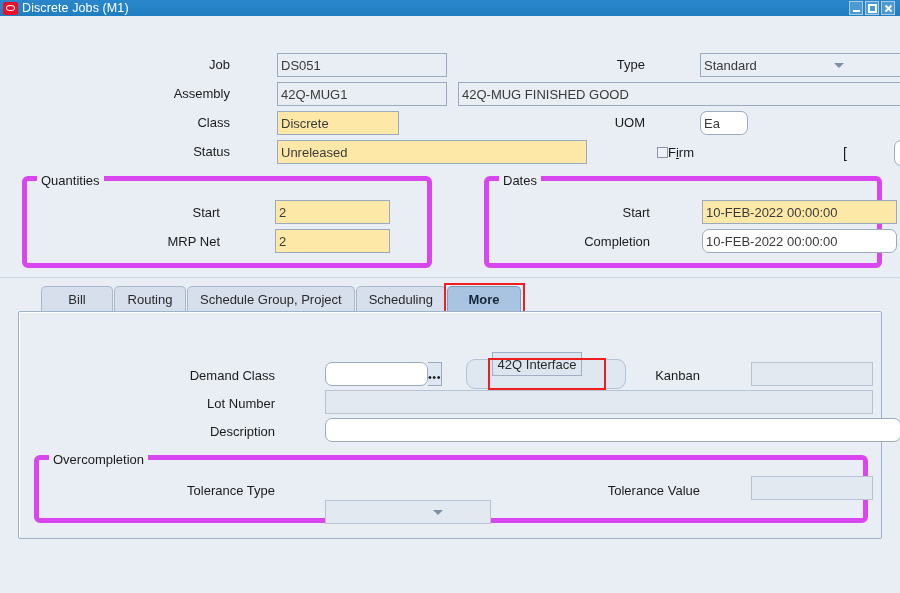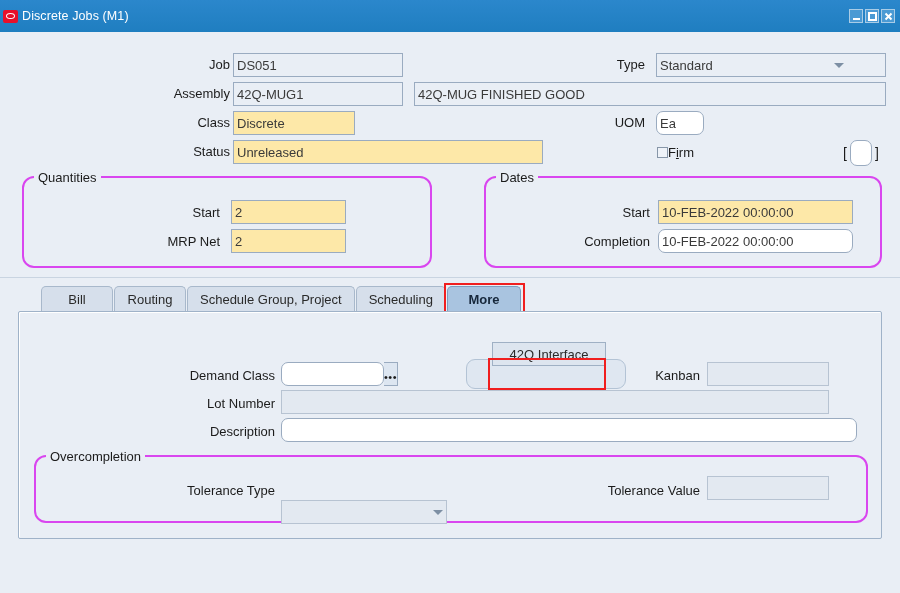--- a/index.html
+++ b/index.html
@@ -9,21 +9,21 @@
     background:#e9eef5;
     font-family:"Liberation Sans", sans-serif;
     font-size:13px;
     color:#1b1b1b;
     overflow:hidden;
     position:relative;
   }
 
   
   .titlebar{
-    position:absolute; left:0; top:0; width:900px; height:32px;
+    position:absolute; left:0; top:0; width:900px; height:16px;
     background:linear-gradient(#2b87cc,#1f7ec0);
     display:flex; align-items:center; padding:0 3px;
   }
   .oracle-logo{
     width:15px; height:13px; margin-right:4px;
     background:#e8102a; border-radius:2px;
     display:flex; align-items:center; justify-content:center; flex:none;
   }
   .oracle-logo i{
     display:block; width:9px; height:6px; border:1.6px solid #fff;
@@ -38,21 +38,21 @@
   .win-btn svg{ display:block; }
 
   
   .lbl{
     font-size:13px; color:#1b1b1b; text-align:right;
     white-space:nowrap; line-height:22px;
   }
   .fld{
     height:24px; border:1px solid #9aabc0; background:#e9eef5;
     font-family:"Liberation Sans", sans-serif; font-size:13px; color:#3a3a3a;
-    padding:0 3px; line-height:22px; outline:none;
+    padding:0 3px; line-height:22px; outline:none;margin-left:44px;
   }
   .fld.white{ background:#ffffff;border-radius:7px; }
   .fld.yellow{ background:#fde8a8; border-color:#9aabc0; }
   .fld.readonly{ background:#e3e9f1; border-color:#b7c3d2; color:#555; }
   .abs{ position:absolute; }
 
   
   .poplist{ position:relative; }
   .poplist .arrow{
     position:absolute; right:4px; top:50%; margin-top:-2px;
@@ -62,21 +62,21 @@
   
   .lovbtn{
     width:14px; height:24px; border:1px solid #9aabc0; border-left:none;
     background:#dde6f1; display:flex; align-items:flex-end; justify-content:center;
     padding-bottom:5px;
   }
   .lovbtn span{ font-size:11px; line-height:6px; color:#1b1b1b; letter-spacing:.5px;}
 
   
   .group{
-    position:absolute; border:2px solid #d946ef; border-radius:12px; background:transparent;
+    position:absolute; border:5px solid #d946ef; border-radius:6px; background:transparent;
   }
   .group > .legend{
     position:absolute; top:-8px; left:10px; background:#e9eef5;
     padding:0 4px; font-size:13px; color:#1b1b1b;
   }
 
   
   .cbx{ width:11px;height:11px;border:1px solid #8796a8;background:#eef2f8;display:inline-block;vertical-align:-1px;}
 
   
@@ -205,21 +205,21 @@
 
 <div class="abs lbl" style="left:140px; top:365px; width:135px;">Demand Class</div>
 <div class="abs" style="left:281px; top:362px; display:flex;">
   <input class="fld white" style="width: 103px;" value="">
   <div class="lovbtn">
       <span>•••</span>
     </div>
 </div>
 
 <div class="q42-holder" style="left:466px; top:359px; width:160px; height:30px;"></div>
-<div class="q42-btn" style="left:492px; top:342px; width:114px; height:24px;">42Q Interface</div>
+<div class="q42-btn" style="left:492px; top:352px; width:90px; height:24px;">42Q Interface</div>
 <div class="redbox" style="left:488px; top:358px; width:118px; height:32px;"></div>
 
 <div class="abs lbl" style="left:632px; top:365px; width:68px;">Kanban</div>
 <input class="abs fld readonly" style="left: 707px; top: 362px; width: 122px;" readonly="" value="">
 
 <div class="abs lbl" style="left:140px; top:393px; width:135px;">Lot Number</div>
 <input class="abs fld readonly" style="left: 281px; top: 390px; width: 548px;" readonly="" value="">
 
 <div class="abs lbl" style="left:140px; top:421px; width:135px;">Description</div>
 <input class="abs fld white" style="left: 281px; top: 418px; width: 576px;" value="">

